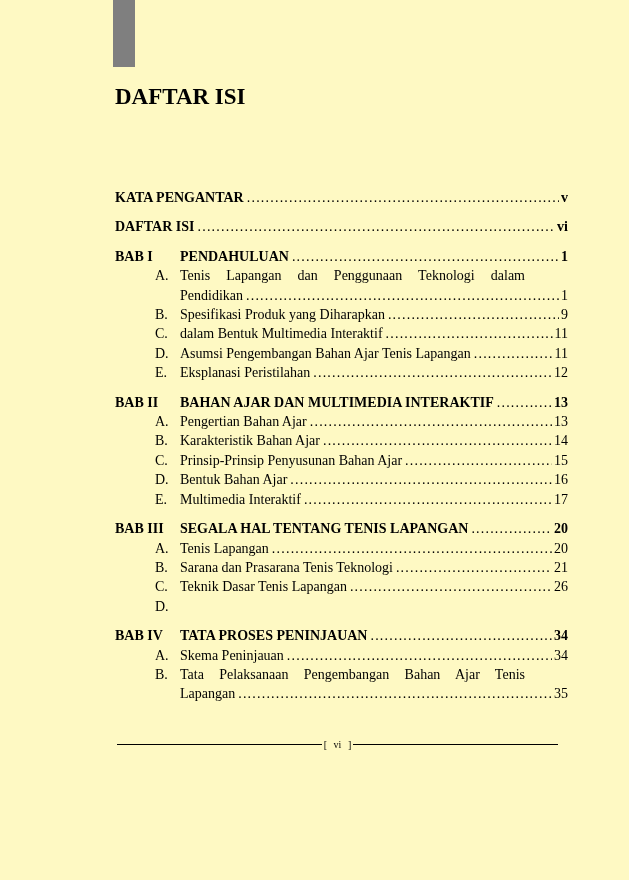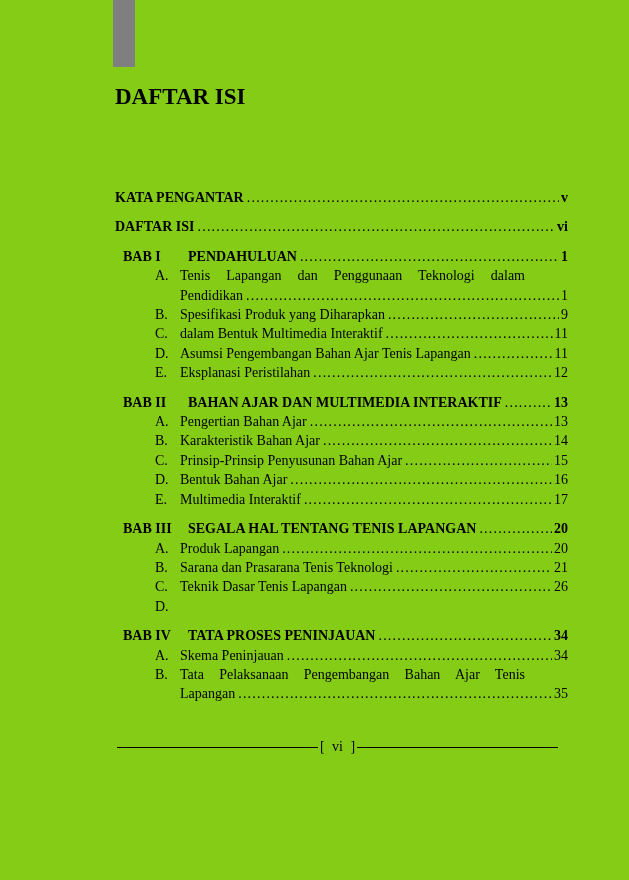--- a/index.html
+++ b/index.html
@@ -15,44 +15,44 @@
   .corner-rect { position: absolute; left: 113px; top: 0; width: 22px; height: 67px; background: #7f7f7f; }
 
   .title { position: absolute; left: 115px; top: 84px; margin: 0; font-size: 23px; font-weight: bold; }
 
   .toc { position: absolute; left: 115px; top: 188px; width: 453px; font-size: 14px; line-height: 19.4px; }
 
   .row { display: flex; align-items: flex-start; }
   .row.major { font-weight: bold; margin-top: 10px; }
   .row.major:first-child { margin-top: 0; }
 
-  .bab { flex: none; width: 65px; margin-left: 8px; }
+  .bab { flex: none; width: 65px; }
   .row.sub { padding-left: 40px; }
   .letter { flex: none; width: 25px; }
   .content { flex: 1 1 auto; min-width: 0; }
   .lineflex { display: flex; align-items: baseline; }
 
   .text { flex: none; white-space: nowrap; }
   .dots { flex: 1 1 auto; overflow: hidden; white-space: nowrap; margin: 0 1px 0 3px; font-weight: normal; }
   .dots::after {
     content: "........................................................................................................................................";
     letter-spacing: 1.2px;
   }
   .pg { flex: none; padding-left: 1px; }
 
   .wrapline { text-align: justify; text-align-last: justify; padding-right: 43px; }
 
-  .footer { position: absolute; left: 117px; width: 441px; top: 739px; display: flex; align-items: center; font-size: 14px; }
+  .footer { position: absolute; left: 117px; width: 441px; top: 739px; display: flex; align-items: center; font-size: 10px; }
   .fline { flex: 1 1 auto; height: 0; border-top: 1.3px solid #000; }
   .flabel { flex: none; padding: 0 2px; word-spacing: 4px; }
 </style>
 </head>
 <body>
 
-<div class="page" style="background: #84cc16; color: rgb(0, 0, 0);">
+<div class="page" style="background: #fef9c3; color: rgb(0, 0, 0);">
   <div class="corner-rect" style="background: rgb(127, 127, 127);"></div>
   <h1 class="title">DAFTAR ISI</h1>
   <div class="toc">
       <div class="row major">
         <span class="text">KATA PENGANTAR</span>
         <span class="dots"></span>
         <span class="pg">v</span>
       </div>
       <div class="row major">
         <span class="text">DAFTAR ISI</span>
@@ -175,21 +175,21 @@
       <div class="row major">
         <span class="bab">BAB III</span>
         <span class="text">SEGALA HAL TENTANG TENIS LAPANGAN</span>
         <span class="dots"></span>
         <span class="pg">20</span>
       </div>
       <div class="row sub">
         <span class="letter">A.</span>
         <div class="content">
           <div class="lineflex">
-            <span class="text">Produk Lapangan</span>
+            <span class="text">Tenis Lapangan</span>
             <span class="dots"></span>
             <span class="pg">20</span>
           </div>
         </div>
       </div>
       <div class="row sub">
         <span class="letter">B.</span>
         <div class="content">
           <div class="lineflex">
             <span class="text">Sarana dan Prasarana Tenis Teknologi</span>

